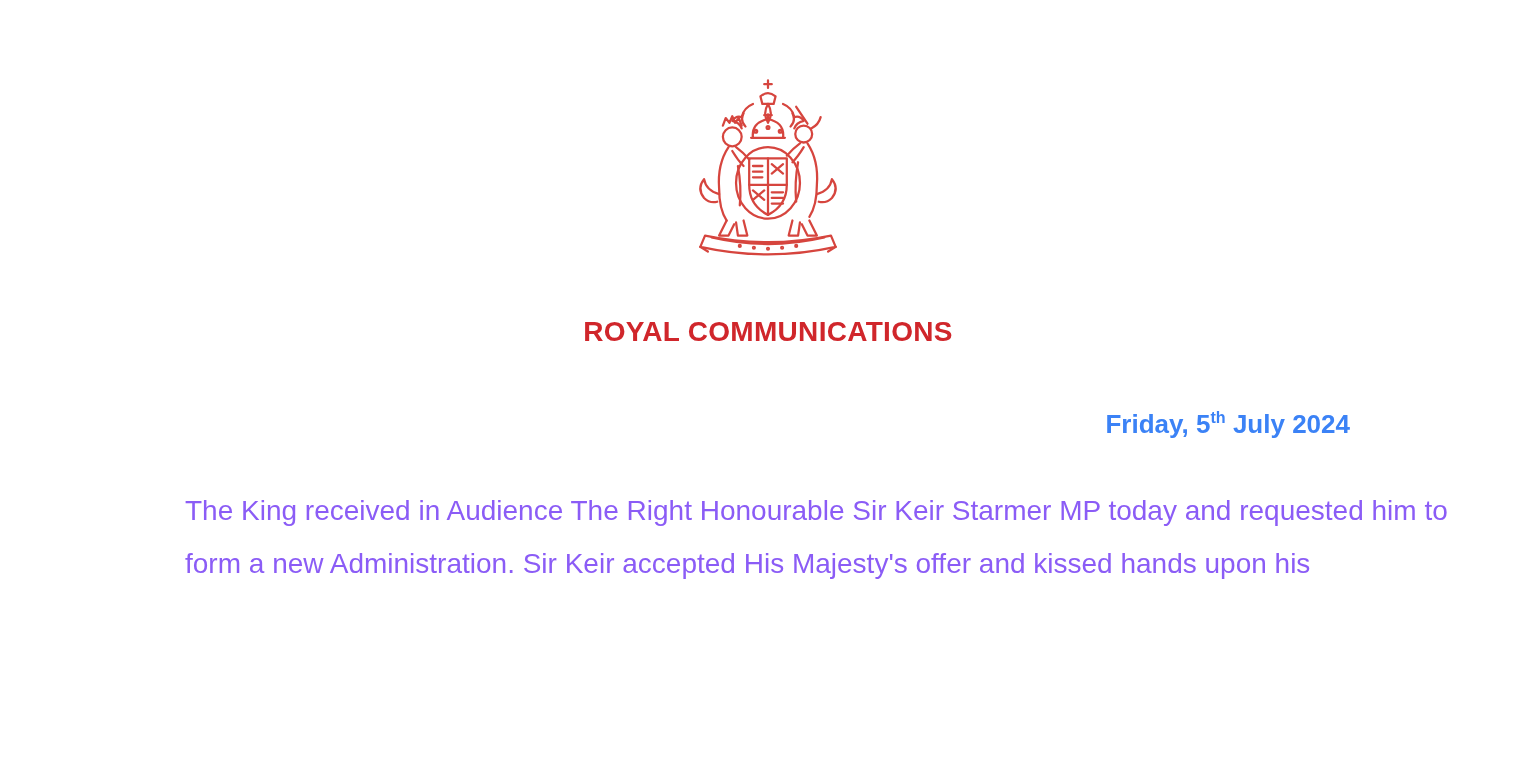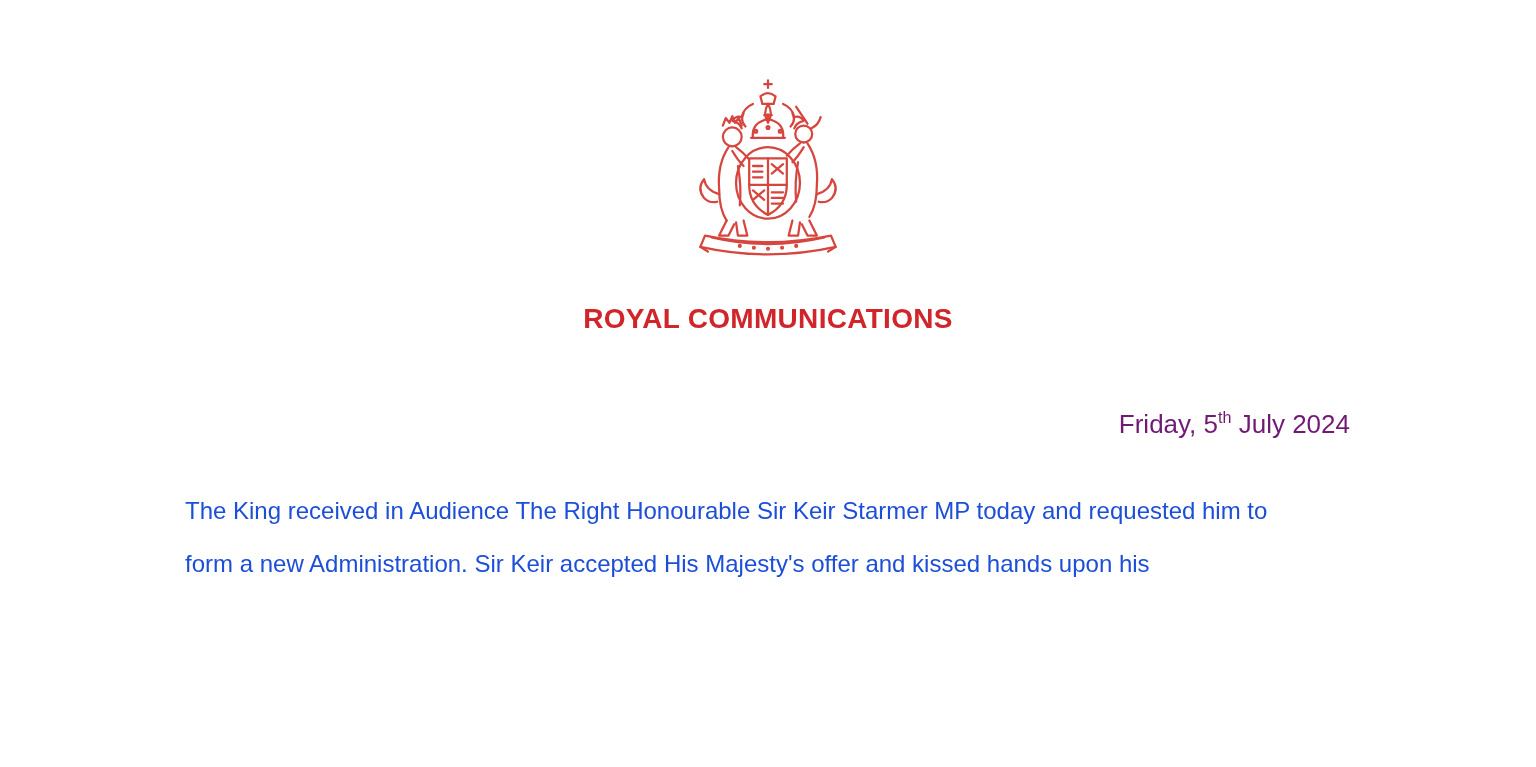--- a/index.html
+++ b/index.html
@@ -15,45 +15,45 @@
   }
   .crest-wrap {
     position: absolute;
     top: 72px; left: 50%;
     transform: translateX(-50%);
     width: 188px; height: 188px;
   }
   .crest-wrap svg { display: block; width: 100%; height: 100%; }
   .doc-title {
     position: absolute;
-    top: 303px; left: 0; right: 0;
+    top: 316px; left: 0; right: 0;
     text-align: center;
     color: #d0262b;
     font-weight: bold;
     font-size: 28px;
     letter-spacing: 0.3px;
   }
   .dateline {
     position: absolute;
     top: 409px; right: 186px;
-    color: #701a75;
-    font-weight: normal;
+    color: #3b82f6;
+    font-weight: bold;
     font-size: 26px;
     white-space: nowrap;
   }
   .dateline sup {
     font-size: 0.62em;
     vertical-align: super;
     line-height: 0;
   }
   .body-text {
     position: absolute;
     top: 484px; left: 185px; right: 150px;
-    color: #1d4ed8;
-    font-size: 24px;
+    color: #8b5cf6;
+    font-size: 28px;
     line-height: 53px;
   }
   .body-line { white-space: nowrap; }
 </style>
 </head>
 <body>
 
 <div class="page">
 
   <div class="crest-wrap">

